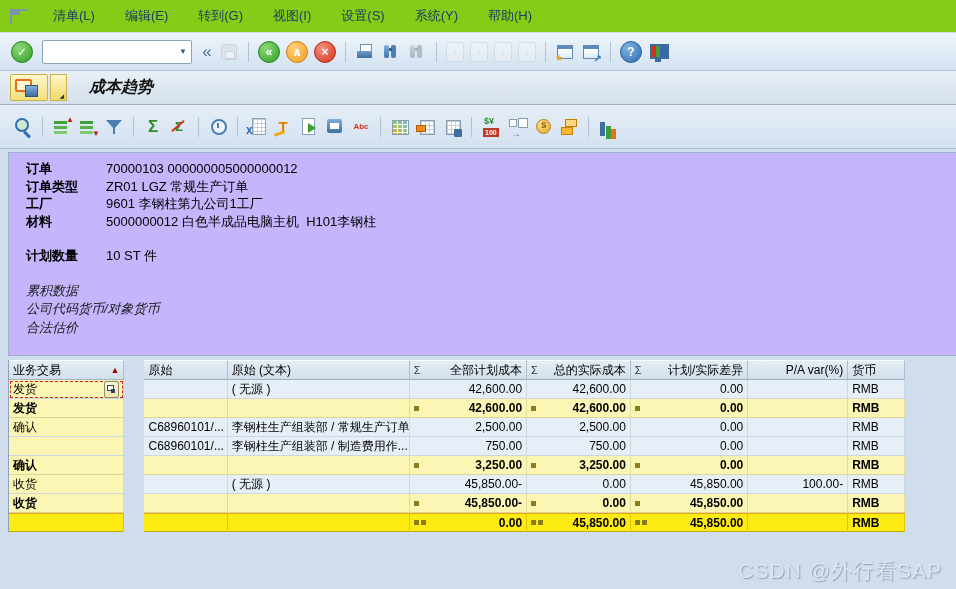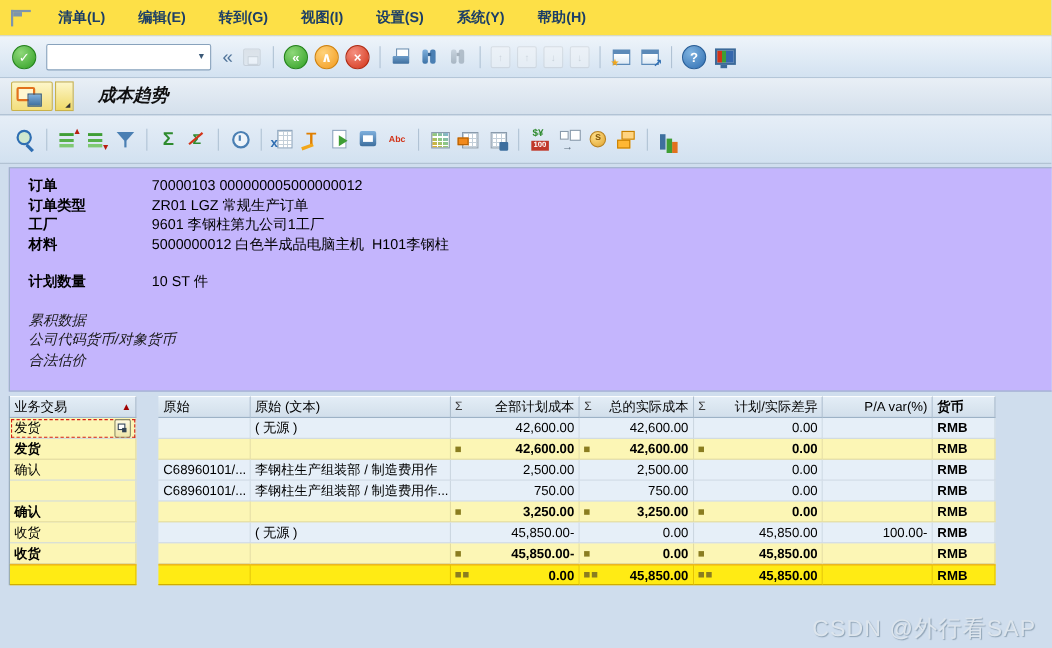--- a/index.html
+++ b/index.html
@@ -1,22 +1,22 @@
 <!DOCTYPE html>
 <html><head>
 <meta charset="utf-8">
 <style>
   html,body{margin:0;padding:0;}
   body{width:956px;height:589px;overflow:hidden;background:#cfdded;
        font-family:"Liberation Sans","DejaVu Sans",sans-serif;position:relative;}
   .window{width:956px;height:589px;position:relative;}
 
   
-  .menubar{height:32px;background:#fde047;border-bottom:1px solid #ccd8e4;
-           display:flex;align-items:center;padding:0 8px;font-weight:bold;}
+  .menubar{height:32px;background:#84cc16;border-bottom:1px solid #ccd8e4;
+           display:flex;align-items:center;padding:0 8px;}
   .sysicon{width:16px;height:13px;border:2px solid #7d95ac;border-right:0;border-bottom:0;
            position:relative;margin:0 10px 0 2px;flex:none;}
   .sysicon::after{content:"";position:absolute;left:0;top:0;width:8px;height:4px;background:#7d95ac;}
   .menu-item{padding:0 15px;font-size:13px;color:#1c3e66;height:32px;display:flex;align-items:center;cursor:default;}
 
   
   .stdbar{height:37px;background:linear-gradient(#eef4fa,#d3e2f1);border-bottom:1px solid #b4c6d8;
           display:flex;align-items:center;padding:0 8px;}
   .appbar{height:43px;background:linear-gradient(#e6eef7,#d2e1f0);border-bottom:1px solid #aebfd0;
           display:flex;align-items:center;padding:0 10px;}
@@ -120,32 +120,32 @@
           position:relative;flex:none;cursor:pointer;}
   .svc-dd::after{content:"◢";position:absolute;right:2px;bottom:1px;font-size:6px;color:#333;}
   .page-title{margin-left:22px;font-size:16px;font-weight:700;font-style:italic;color:#101010;}
 
   
   .content{position:relative;height:444px;padding:3px 0 0 8px;box-sizing:border-box;}
   .header-panel{width:953px;height:204px;background:#c4b5fd;border:1px solid #9db2c6;box-sizing:border-box;
                 padding:7px 0 0 17px;font-size:13px;color:#000;}
   .hfield{display:flex;line-height:17.5px;}
   .hlabel{width:80px;font-weight:700;flex:none;}
-  .hvalue{white-space:pre;margin-left:32px;}
+  .hvalue{white-space:pre;}
   .qty{margin-top:17px;}
   .notes{margin-top:17px;font-style:italic;line-height:18.5px;color:#1a1a1a;}
 
   
   .alv{margin-top:4px;width:896px;border-left:1px solid #8ba2b8;font-size:12px;color:#000;}
   .trow{display:flex;height:19px;}
   .trow.thead{height:20px;}
   .cell{display:flex;align-items:center;padding:0 4px;box-sizing:border-box;height:100%;
         overflow:hidden;white-space:nowrap;cursor:default;}
   .c0{width:118px;}.c1{width:85px;margin-left:20px;}.c2{width:186px;}.c3{width:120px;}
-  .c4{width:106px;}.c5{width:120px;}.c6{width:102px;}.c7{width:58px;font-weight:bold;}
+  .c4{width:106px;}.c5{width:120px;}.c6{width:102px;}.c7{width:58px;}
   .num{justify-content:flex-end;}
   .thead .cell{background:linear-gradient(#e3edf6,#d2dfeb);border-right:1px solid #aebecd;
         border-bottom:1px solid #9db2c6;border-top:1px solid #fbfdfe;}
   .sort{color:#a00000;font-size:9px;margin-left:auto;}
   .sg{margin-right:auto;color:#3a3a3a;font-size:11px;}
   .detail .cell{background:#e6eff8;border-right:1px solid #ccd7e1;border-bottom:1px solid #ccd7e1;}
   .detail .kc{background:#fcf6b5;}
   .subtotal .cell{background:#fcf6b5;font-weight:700;border-right:1px solid #e3dca2;border-bottom:1px solid #ddd59b;}
   .total .cell{background:#ffeb14;font-weight:700;border-right:1px solid #e5c300;
         border-bottom:1px solid #caa700;border-top:1px solid #e8a213;}
@@ -365,21 +365,21 @@
           </div>
         </div>
         <div class="trow detail">
           <div class="cell c0 kc">
             <span>确认</span>
           </div>
           <div class="cell c1">
             <span>C68960101/...</span>
           </div>
           <div class="cell c2">
-            <span>李钢柱生产组装部 / 制造费用作</span>
+            <span>李钢柱生产组装部 / 常规生产订单</span>
           </div>
           <div class="cell c3 num">
             <span>2,500.00</span>
           </div>
           <div class="cell c4 num">
             <span>2,500.00</span>
           </div>
           <div class="cell c5 num">
             <span>0.00</span>
           </div>

